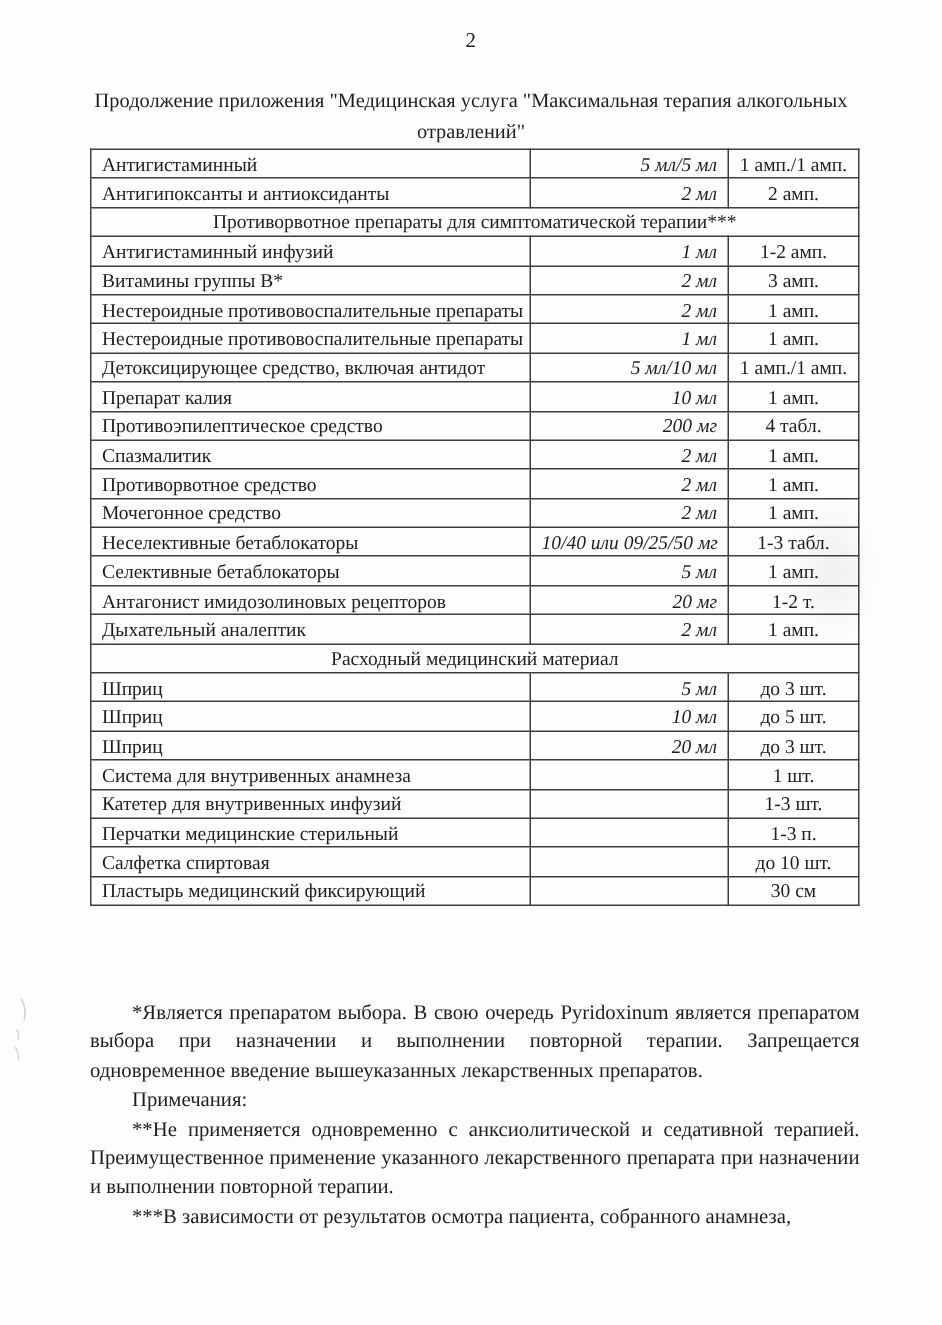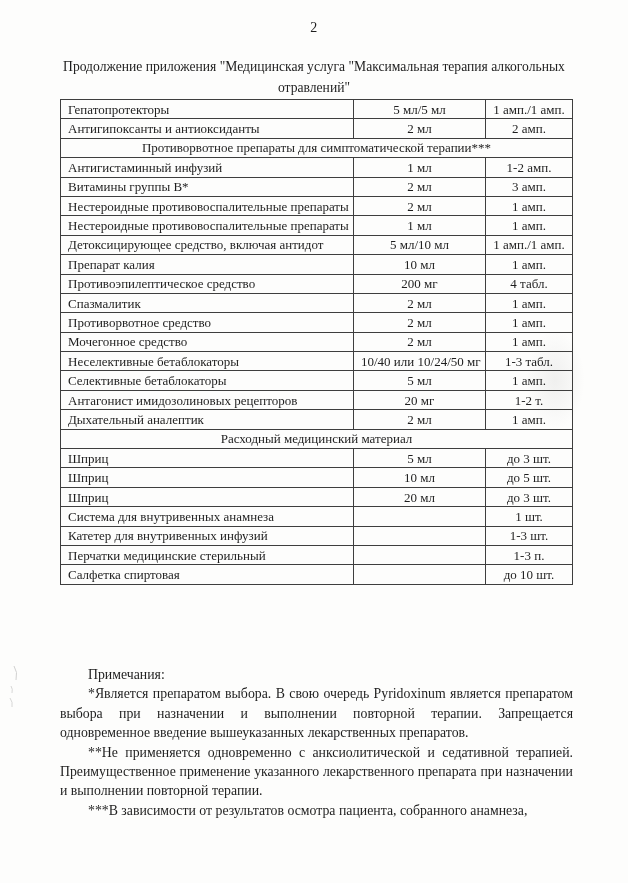--- a/index.html
+++ b/index.html
@@ -28,21 +28,21 @@
   .med-table td {
     border:1px solid #3e3e3e;
     height:19.4px;
     padding:1px 7px;
     line-height:15px;
     vertical-align:middle;
     overflow:hidden;
     white-space:nowrap;
   }
   .med-table td.c1 { width:293px; text-align:left; }
-  .med-table td.c2 { width:132px; text-align:center; }
+  .med-table td.c2 { width:132px; text-align:right;font-style:italic; }
   .med-table td.c3 { width:87px;  text-align:center; }
   .med-table td.sec { text-align:center; }
   .notes {
     position:absolute; top:665px; left:60px; width:513px;
     font-size:13.8px; line-height:19.4px; text-align:justify;
     text-justify:inter-word;
   }
   .notes p { text-indent:28px; }
   .margin-mark {
     position:absolute; left:4px; top:660px;
@@ -70,21 +70,21 @@
     <path d="M10 6 q4 6 2 14" stroke="#9b9b9b" stroke-width="1" fill="none"></path>
     <path d="M7 26 q2 3 1 7" stroke="#a8a8a8" stroke-width="1" fill="none"></path>
     <path d="M6 38 q3 4 2 9" stroke="#a8a8a8" stroke-width="1" fill="none"></path>
   </svg>
 
   <div class="smudge"></div>
 
   <table class="med-table">
     <tbody>
       <tr>
-        <td class="c1">Гепатопротекторы</td>
+        <td class="c1">Антигистаминный</td>
         <td class="c2">5 мл/5 мл</td>
         <td class="c3">1 амп./1 амп.</td>
       </tr>
       <tr>
         <td class="c1">Антигипоксанты и антиоксиданты</td>
         <td class="c2">2 мл</td>
         <td class="c3">2 амп.</td>
       </tr>
       <tr>
         <td class="sec" colspan="3">Противорвотное препараты для симптоматической терапии***</td>
@@ -134,21 +134,21 @@
         <td class="c2">2 мл</td>
         <td class="c3">1 амп.</td>
       </tr>
       <tr>
         <td class="c1">Мочегонное средство</td>
         <td class="c2">2 мл</td>
         <td class="c3">1 амп.</td>
       </tr>
       <tr>
         <td class="c1">Неселективные бетаблокаторы</td>
-        <td class="c2">10/40 или 10/24/50 мг</td>
+        <td class="c2">10/40 или 09/25/50 мг</td>
         <td class="c3">1-3 табл.</td>
       </tr>
       <tr>
         <td class="c1">Селективные бетаблокаторы</td>
         <td class="c2">5 мл</td>
         <td class="c3">1 амп.</td>
       </tr>
       <tr>
         <td class="c1">Антагонист имидозолиновых рецепторов</td>
         <td class="c2">20 мг</td>
@@ -190,23 +190,28 @@
       <tr>
         <td class="c1">Перчатки медицинские стерильный</td>
         <td class="c2"></td>
         <td class="c3">1-3 п.</td>
       </tr>
       <tr>
         <td class="c1">Салфетка спиртовая</td>
         <td class="c2"></td>
         <td class="c3">до 10 шт.</td>
       </tr>
+      <tr>
+        <td class="c1">Пластырь медицинский фиксирующий</td>
+        <td class="c2"></td>
+        <td class="c3">30 см</td>
+      </tr>
     </tbody>
   </table>
 
   <div class="notes">
+    <p>*Является препаратом выбора. В свою очередь Pyridoxinum является препаратом выбора при назначении и выполнении повторной терапии. Запрещается одновременное введение вышеуказанных лекарственных препаратов.</p>
     <p>Примечания:</p>
-    <p>*Является препаратом выбора. В свою очередь Pyridoxinum является препаратом выбора при назначении и выполнении повторной терапии. Запрещается одновременное введение вышеуказанных лекарственных препаратов.</p>
     <p>**Не применяется одновременно с анксиолитической и седативной терапией. Преимущественное применение указанного лекарственного препарата при назначении и выполнении повторной терапии.</p>
     <p>***В зависимости от результатов осмотра пациента, собранного анамнеза,</p>
   </div>
 
 </div>
 
 </body></html>

